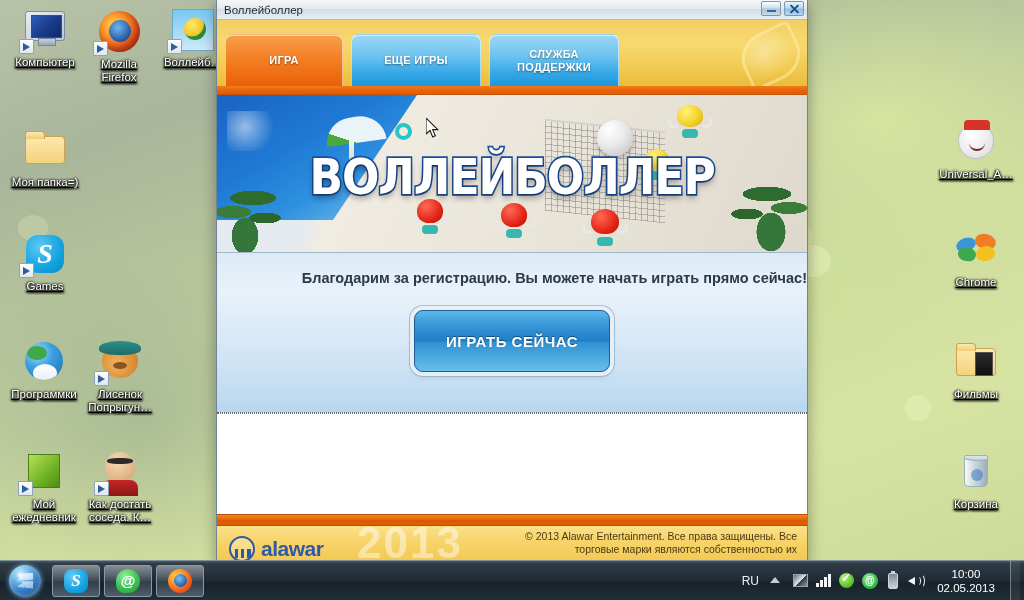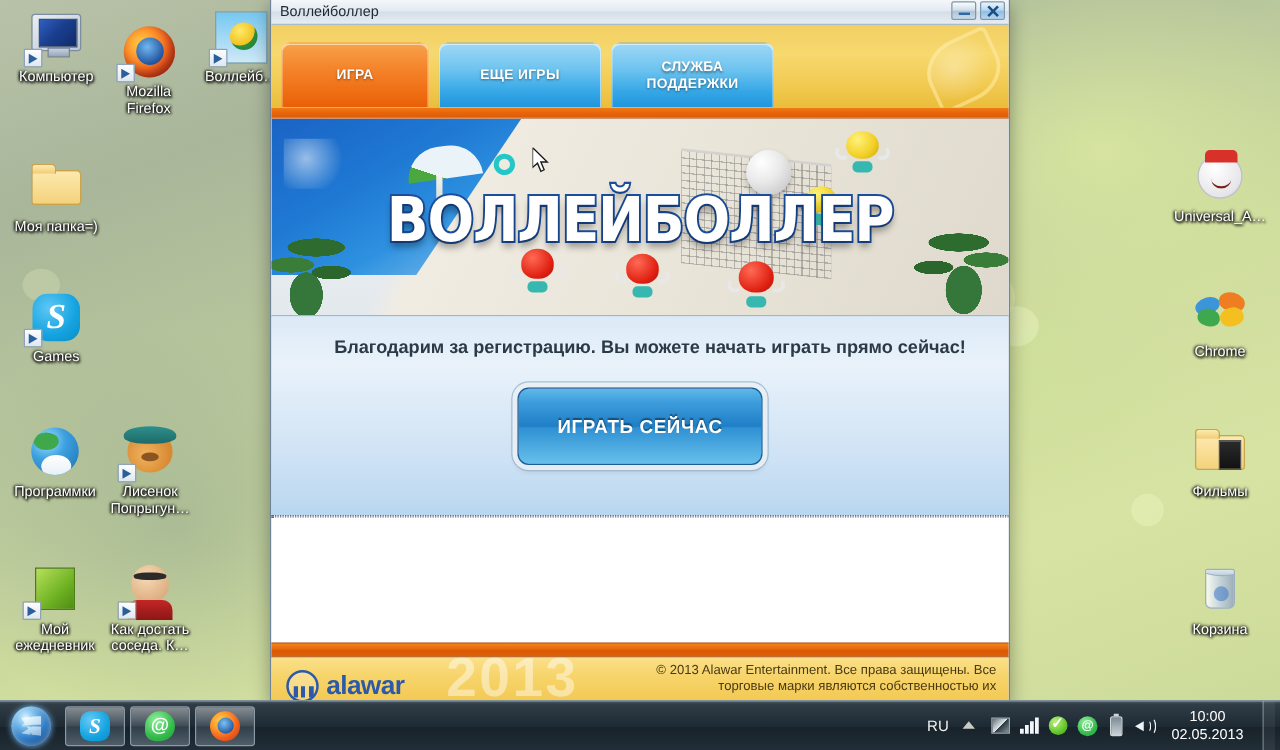--- a/index.html
+++ b/index.html
@@ -23,20 +23,21 @@
   }
   
   .bokeh { position: absolute; border-radius: 50%; pointer-events:none; }
 
   
   .dicon {
     position: absolute;
     width: 86px;
     text-align: center;
     cursor: default;
+    text-decoration: underline;
   }
   .dicon .glyph {
     width: 48px; height: 48px;
     margin: 0 auto 2px auto;
     position: relative;
   }
   .dicon .lbl {
     font-size: 11.5px;
     line-height: 13px;
     color: #ffffff;
@@ -502,21 +503,21 @@
   }
 
   
   #msg-panel {
     flex:0 0 160px; height:160px;
     background: linear-gradient(#dceaf7 0%, #e9f2fa 24%, #cfe3f5 70%, #b9d6ef 100%);
     border-bottom:1px dotted #5d6b78;
     position:relative;
   }
   #msg-text {
-    text-align:center;
+    text-align:right;
     padding-top:17px;
     font-size:14.5px; font-weight:bold;
     color:#2b3a46;
     padding-left:16px;
   }
   #play-btn {
     position:absolute; left:50%; transform:translateX(-50%);
     top:57px;
     width:196px; height:62px;
     border-radius:9px;
@@ -594,21 +595,21 @@
   <div class="bokeh" style="left:18px;top:215px;width:30px;height:26px;background:rgba(225,238,190,.28);"></div>
 
   <div class="dicon" style="left:2px;  top:6px;">
     <div class="glyph">
       <div class="art-monitor"></div>
         <div class="shortcut-arrow"></div>
     </div>
     <div class="lbl">Компьютер</div>
   </div>
 
-  <div class="dicon" style="left:76px; top:18px;">
+  <div class="dicon" style="left:76px; top:8px;">
     <div class="glyph">
       <div class="art-firefox"></div>
         <div class="shortcut-arrow"></div>
     </div>
     <div class="lbl" style="white-space:pre-line">Mozilla
 Firefox</div>
   </div>
 
   <div class="dicon" style="left:150px;top:6px;">
     <div class="glyph">

